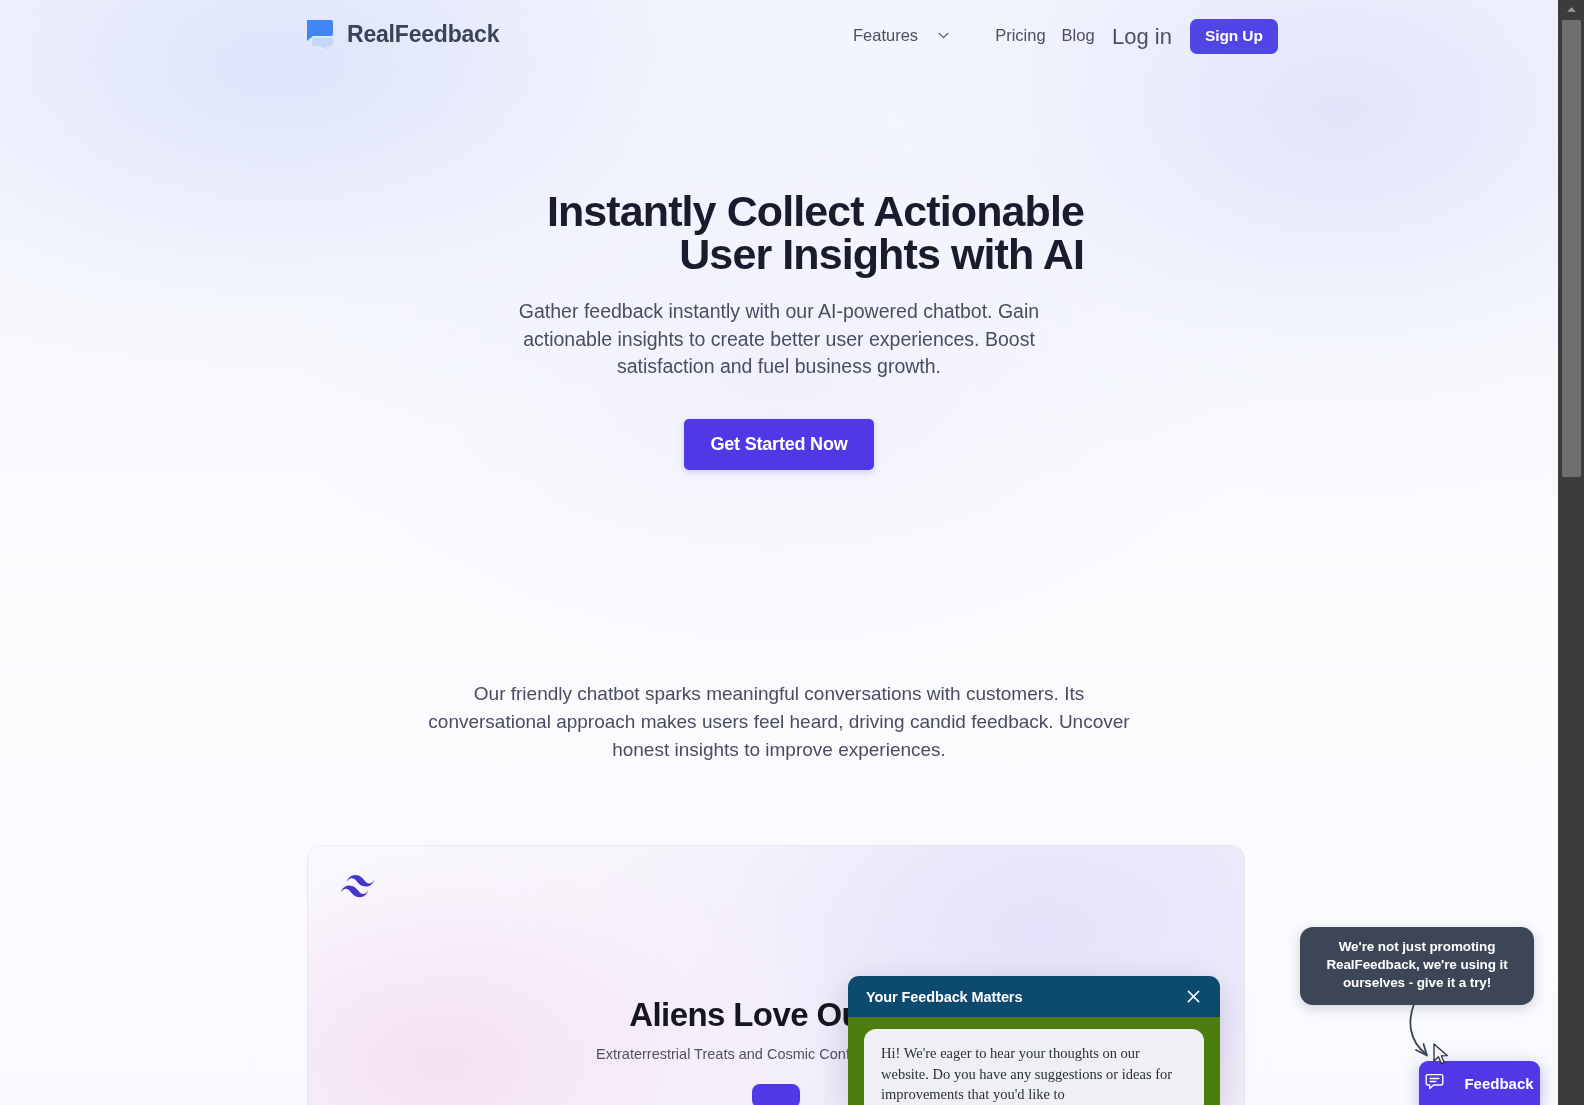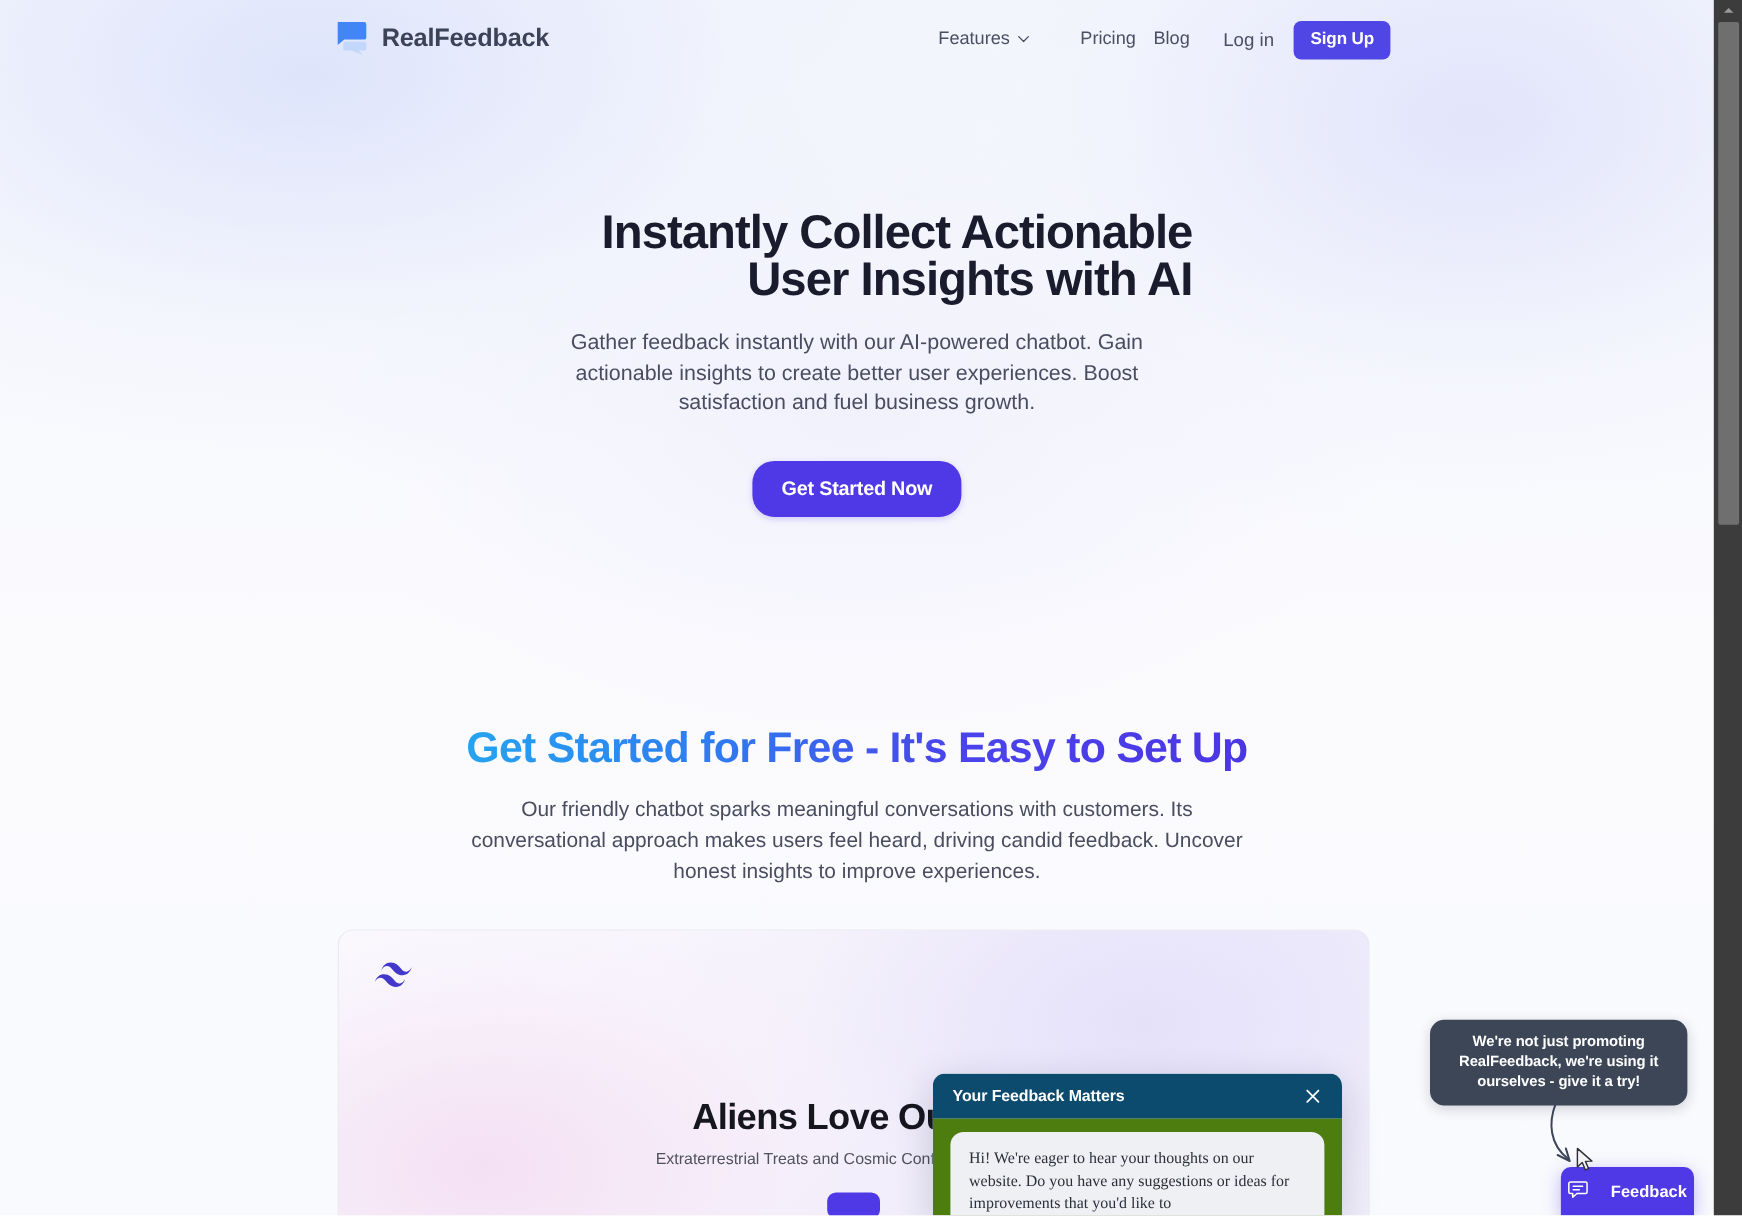--- a/index.html
+++ b/index.html
@@ -66,41 +66,41 @@
     align-items: center;
     gap: 0px;
   }
   .nav-link {
     font-size: 16.5px;
     color: #4a4f63;
     text-decoration: none;
     padding: 4px 8px;
     display: flex;
     align-items: center;
-    gap: 7px;
+    gap: 20px;
     white-space: nowrap;
   }
   .nav-item-features { margin-right: 30px; }
   .nav-item-pricing  { }
   .chev {
     width: 11px; height: 7px;
     display: inline-block;
   }
   .chev svg { display: block; }
 
   .auth {
     position: absolute;
     left: 1110px;
     top: 19px;
     display: flex;
     align-items: center;
     gap: 16px;
   }
   .login-link {
-    font-size: 17px;
+    font-size: 22px;
     color: #4a4f63;
     text-decoration: none;
     padding: 4px 2px;
   }
   .signup-btn {
     background: #4f46e5;
     color: #ffffff;
     font-size: 15.5px;
     font-weight: 700;
     border: none;
@@ -134,21 +134,21 @@
     max-width: 592px;
     font-size: 19.5px;
     line-height: 1.42;
     color: #4a4d60;
   }
   .hero-cta-wrap { margin-top: 38px; }
   .cta-btn {
     background: #4f38e6;
     color: #ffffff;
     border: none;
-    border-radius: 20px;
+    border-radius: 5px;
     font-size: 18px;
     font-weight: 700;
     padding: 15px 26px;
     cursor: pointer;
     font-family: "Liberation Sans", sans-serif;
     letter-spacing: -0.2px;
     box-shadow: 0 2px 6px rgba(79,56,230,0.22);
   }
 
   
@@ -412,21 +412,20 @@
 
   <section class="hero">
     <h1 class="hero-title">Instantly Collect Actionable User Insights with AI</h1>
     <p class="hero-sub">Gather feedback instantly with our AI-powered chatbot. Gain actionable insights to create better user experiences. Boost satisfaction and fuel business growth.</p>
     <div class="hero-cta-wrap">
       <button class="cta-btn">Get Started Now</button>
     </div>
   </section>
 
   <section class="section2">
-    <h2 class="sec-title">Get Started for Free - It's Easy to Set Up</h2>
     <p class="sec-sub">Our friendly chatbot sparks meaningful conversations with customers. Its conversational approach makes users feel heard, driving candid feedback. Uncover honest insights to improve experiences.</p>
   </section>
 
   <div class="demo-card">
     <span class="demo-logo">
       <svg viewBox="0 0 40 26" width="40" height="26" xmlns="http://www.w3.org/2000/svg">
         <path d="M14 2 C19 2 21.5 5 23.5 7.5 C25.2 9.7 26.8 10.6 28.6 10.4 C31 10.1 32.4 8.2 33.4 6.2 C32.1 10.8 29 13.6 25 13.6 C20 13.6 17.5 10.6 15.5 8.1 C13.8 5.9 12.2 5 10.4 5.2 C8 5.5 6.6 7.4 5.6 9.4 C6.9 4.8 10 2 14 2 Z" fill="#4338ca"></path>
         <path d="M8 12.6 C13 12.6 15.5 15.6 17.5 18.1 C19.2 20.3 20.8 21.2 22.6 21 C25 20.7 26.4 18.8 27.4 16.8 C26.1 21.4 23 24.2 19 24.2 C14 24.2 11.5 21.2 9.5 18.7 C7.8 16.5 6.2 15.6 4.4 15.8 C2 16.1 0.6 18 -0.4 20 C0.9 15.4 4 12.6 8 12.6 Z" fill="#4338ca"></path>
       </svg>
     </span>

